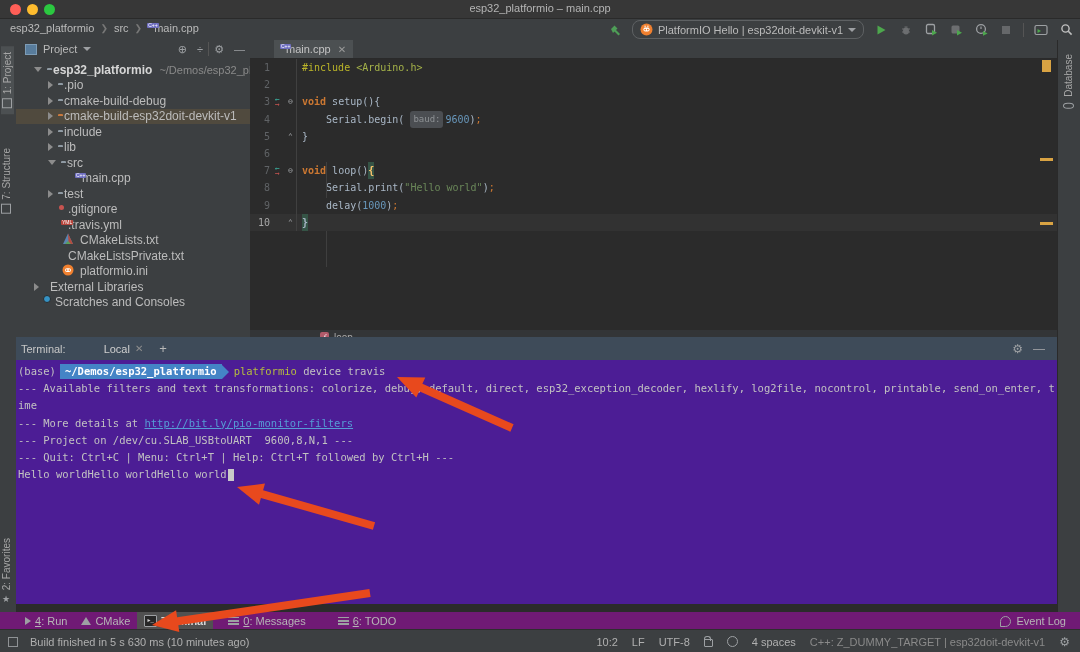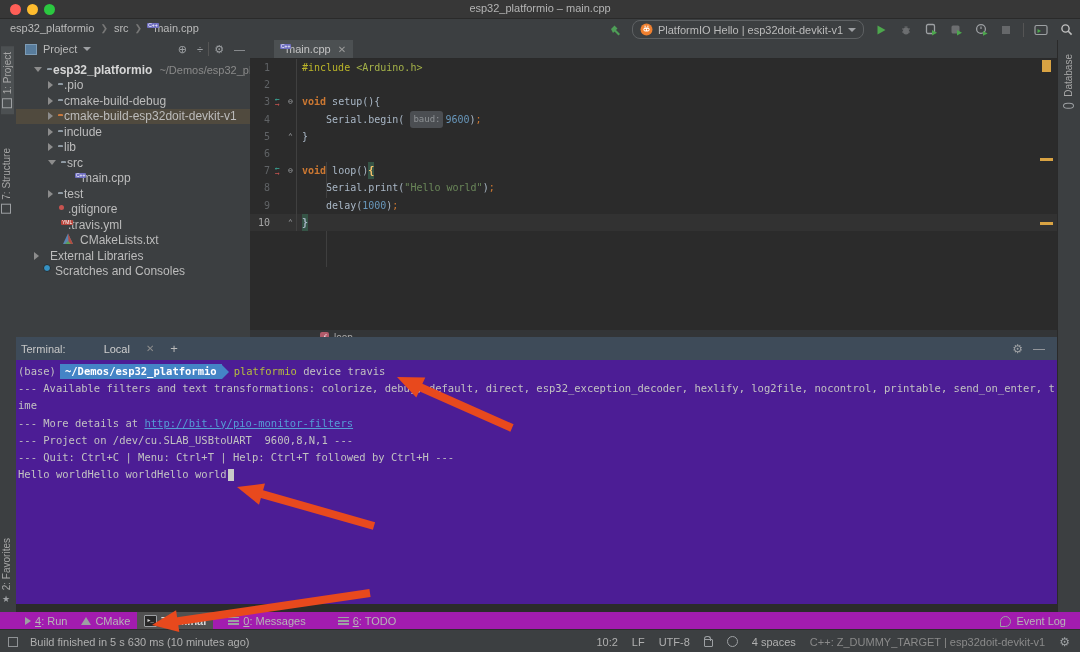--- a/index.html
+++ b/index.html
@@ -84,35 +84,35 @@
   .fbadge{width:9px;height:11px;background:#b05a6a;color:#fff;border-radius:2px;font-size:8px;line-height:11px;
           text-align:center;margin:0 5px 0 70px;font-style:italic;font-family:"Liberation Serif",serif}
 
   
   .rstripe{left:1057px;top:40px;width:23px;height:573px;background:#3c3f41;border-left:1px solid #2a2a2a}
   .dbico{width:9px;height:4px;border:1px solid #9da0a3;border-radius:50%/60%;margin-bottom:2px}
 
   
   .term{left:16px;top:337px;width:1041px;height:267px;background:#4c1d95}
   .thead{left:0;top:0;width:1041px;height:23px;background:#3e4b59;display:flex;align-items:center;font-size:11px;color:#c7c7c7}
-  .ttab{display:flex;align-items:center;gap:16px;margin-left:38px;color:#cfcfcf}
+  .ttab{display:flex;align-items:center;gap:5px;margin-left:38px;color:#cfcfcf}
   .ttab .x{color:#8d8d8d;font-size:10px}
   .tplus{margin-left:16px;color:#b9b9b9;font-size:13px}
   .thead .sp{flex:1}
   .thead .hico{font-size:12px}
   .tbody{left:0;top:23px;width:1041px;bottom:0;font-size:10.5px;line-height:17.2px;color:#c2c2c2;padding:3px 0 0 2px}
   .tline{white-space:pre;height:17.2px;display:flex;align-items:center}
   .pwd{display:inline-flex;align-items:center;height:15px;background:#4484c6;color:#fff;font-weight:bold;padding:0 5px;margin:0 0 0 4px}
   .pwd-tip{width:0;height:0;border-top:7.5px solid transparent;border-bottom:7.5px solid transparent;border-left:7px solid #4484c6;margin-right:5px}
   .cmdbin{color:#b5bd3f}
   .tlink{color:#569cd6;text-decoration:underline}
   .cursor{display:inline-block;width:6px;height:12px;background:#c9c9c9;margin-left:1px}
 
   
-  .btoolbar{left:0;top:612px;width:1080px;height:17px;background:#a21caf;display:flex;align-items:center;font-size:11px;color:#b6b6b6}
+  .btoolbar{left:0;top:612px;width:1080px;height:17px;background:#701a75;display:flex;align-items:center;font-size:11px;color:#b6b6b6}
   .bitem{display:flex;align-items:center;gap:4px;padding:0 7px;height:17px}
   .bitem.active{background:#515151;color:#d8d8d8}
   .bt-play{width:0;height:0;border-top:4px solid transparent;border-bottom:4px solid transparent;border-left:6px solid #9da0a3}
   .bt-tri{width:0;height:0;border-left:5px solid transparent;border-right:5px solid transparent;border-bottom:8px solid #9da0a3}
   .bt-term{width:11px;height:10px;background:#272727;border:1px solid #9da0a3;border-radius:1px;color:#cfcfcf;font-size:6px;line-height:9px;text-align:center}
   .bt-lines{width:11px;height:8px;background:linear-gradient(#9da0a3 0 1.5px,transparent 1.5px 3.2px,#9da0a3 3.2px 4.7px,transparent 4.7px 6.4px,#9da0a3 6.4px 8px)}
   .mn{text-decoration:underline}
   .evlog{margin-left:auto;display:flex;align-items:flex-end;gap:5px;padding-right:14px}
   .ev-circ{width:9px;height:9px;border:1.3px solid #9da0a3;border-radius:50% 50% 50% 0}
 
@@ -303,20 +303,35 @@
     </div>
     <div class="trow" style="padding-left:46px">
       <span class="fico">
         <svg width="12" height="12">
             <polygon points="6,0.5 11,11 1,11" fill="#5b84b1"></polygon>
             <polygon points="6,0.5 11,11 6.6,11" fill="#b44b3f"></polygon>
             <polygon points="3,11 9,11 6,8" fill="#5aa05a"></polygon>
           </svg>
       </span>
       <span>CMakeLists.txt</span>
+    </div>
+    <div class="trow" style="padding-left:46px">
+      <span class="fico"><span class="page"></span></span>
+      <span>CMakeListsPrivate.txt</span>
+    </div>
+    <div class="trow" style="padding-left:46px">
+      <span class="fico">
+        <svg width="12" height="12">
+            <circle cx="6" cy="6" r="5.5" fill="#f0802f"></circle>
+            <rect x="3" y="4.2" width="6" height="3.8" rx="1.9" fill="#fff"></rect>
+            <circle cx="4.7" cy="6.1" r="0.85" fill="#f0802f"></circle>
+            <circle cx="7.3" cy="6.1" r="0.85" fill="#f0802f"></circle>
+          </svg>
+      </span>
+      <span>platformio.ini</span>
     </div>
     <div class="trow" style="padding-left:18px">
       <span class="tri-r"></span>
       <span class="fico"><span class="bars"></span></span>
       <span>External Libraries</span>
     </div>
     <div class="trow" style="padding-left:33px">
       <span class="fico"><span class="page dot-clock"></span></span>
       <span>Scratches and Consoles</span>
     </div>

